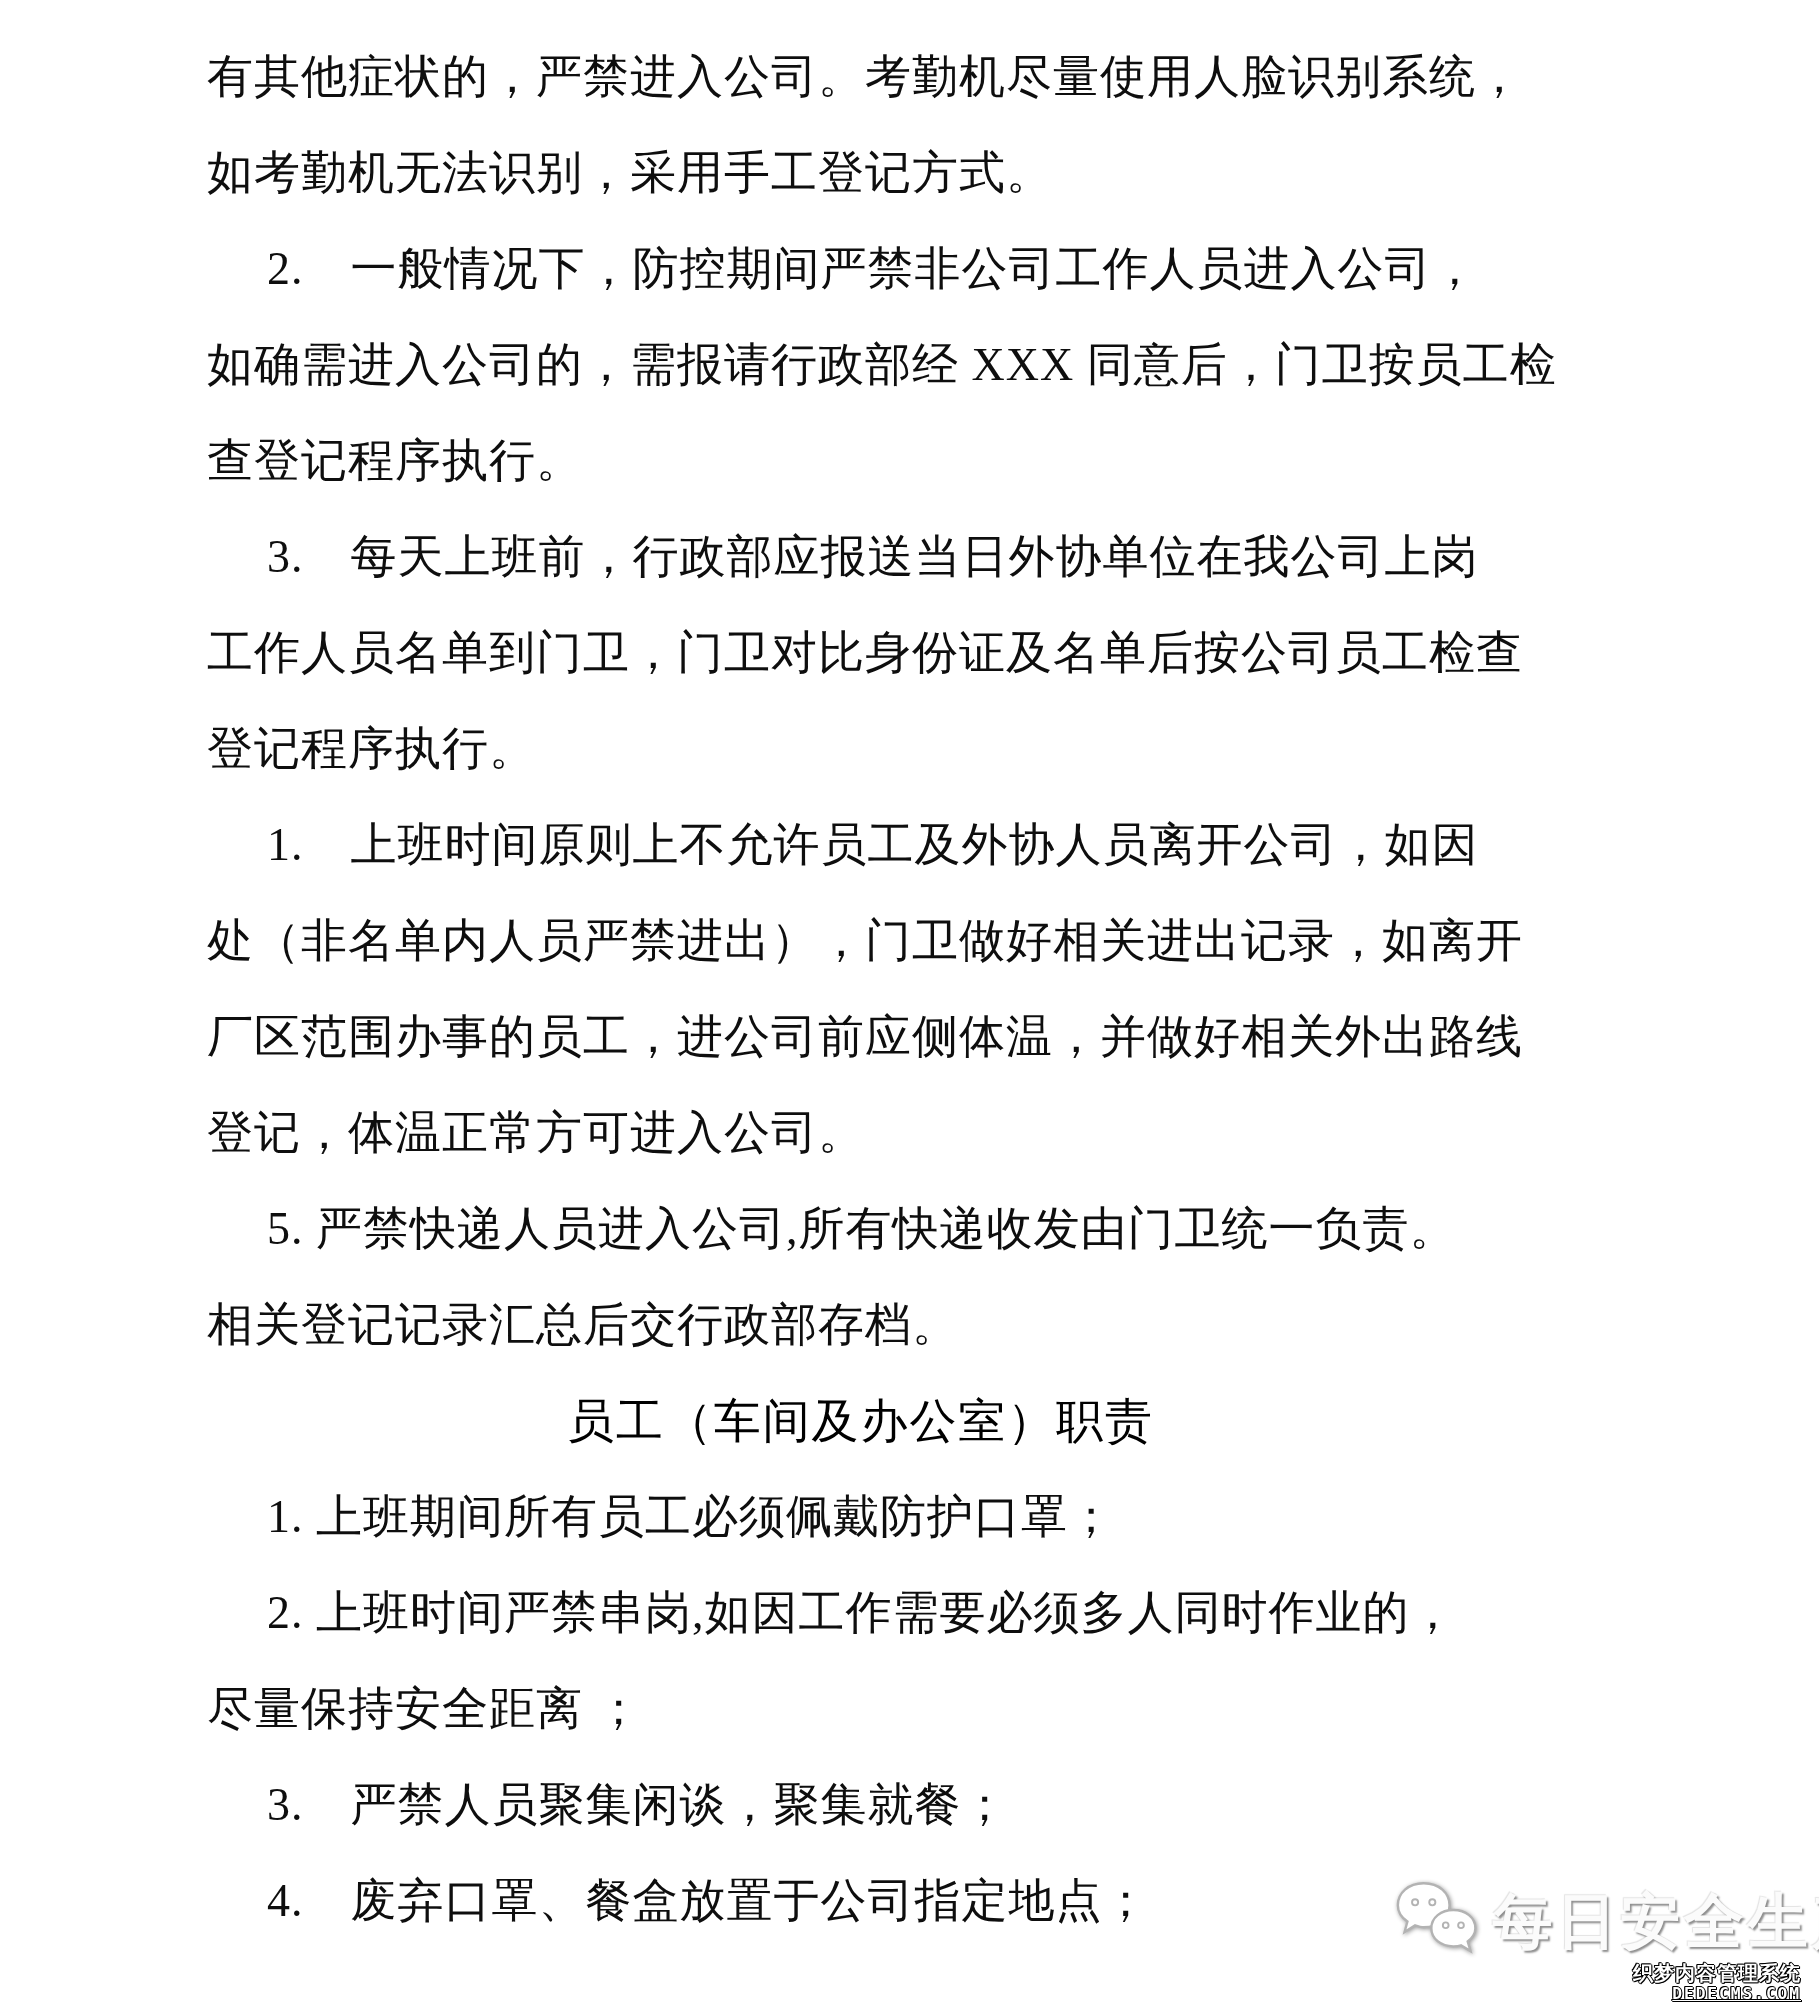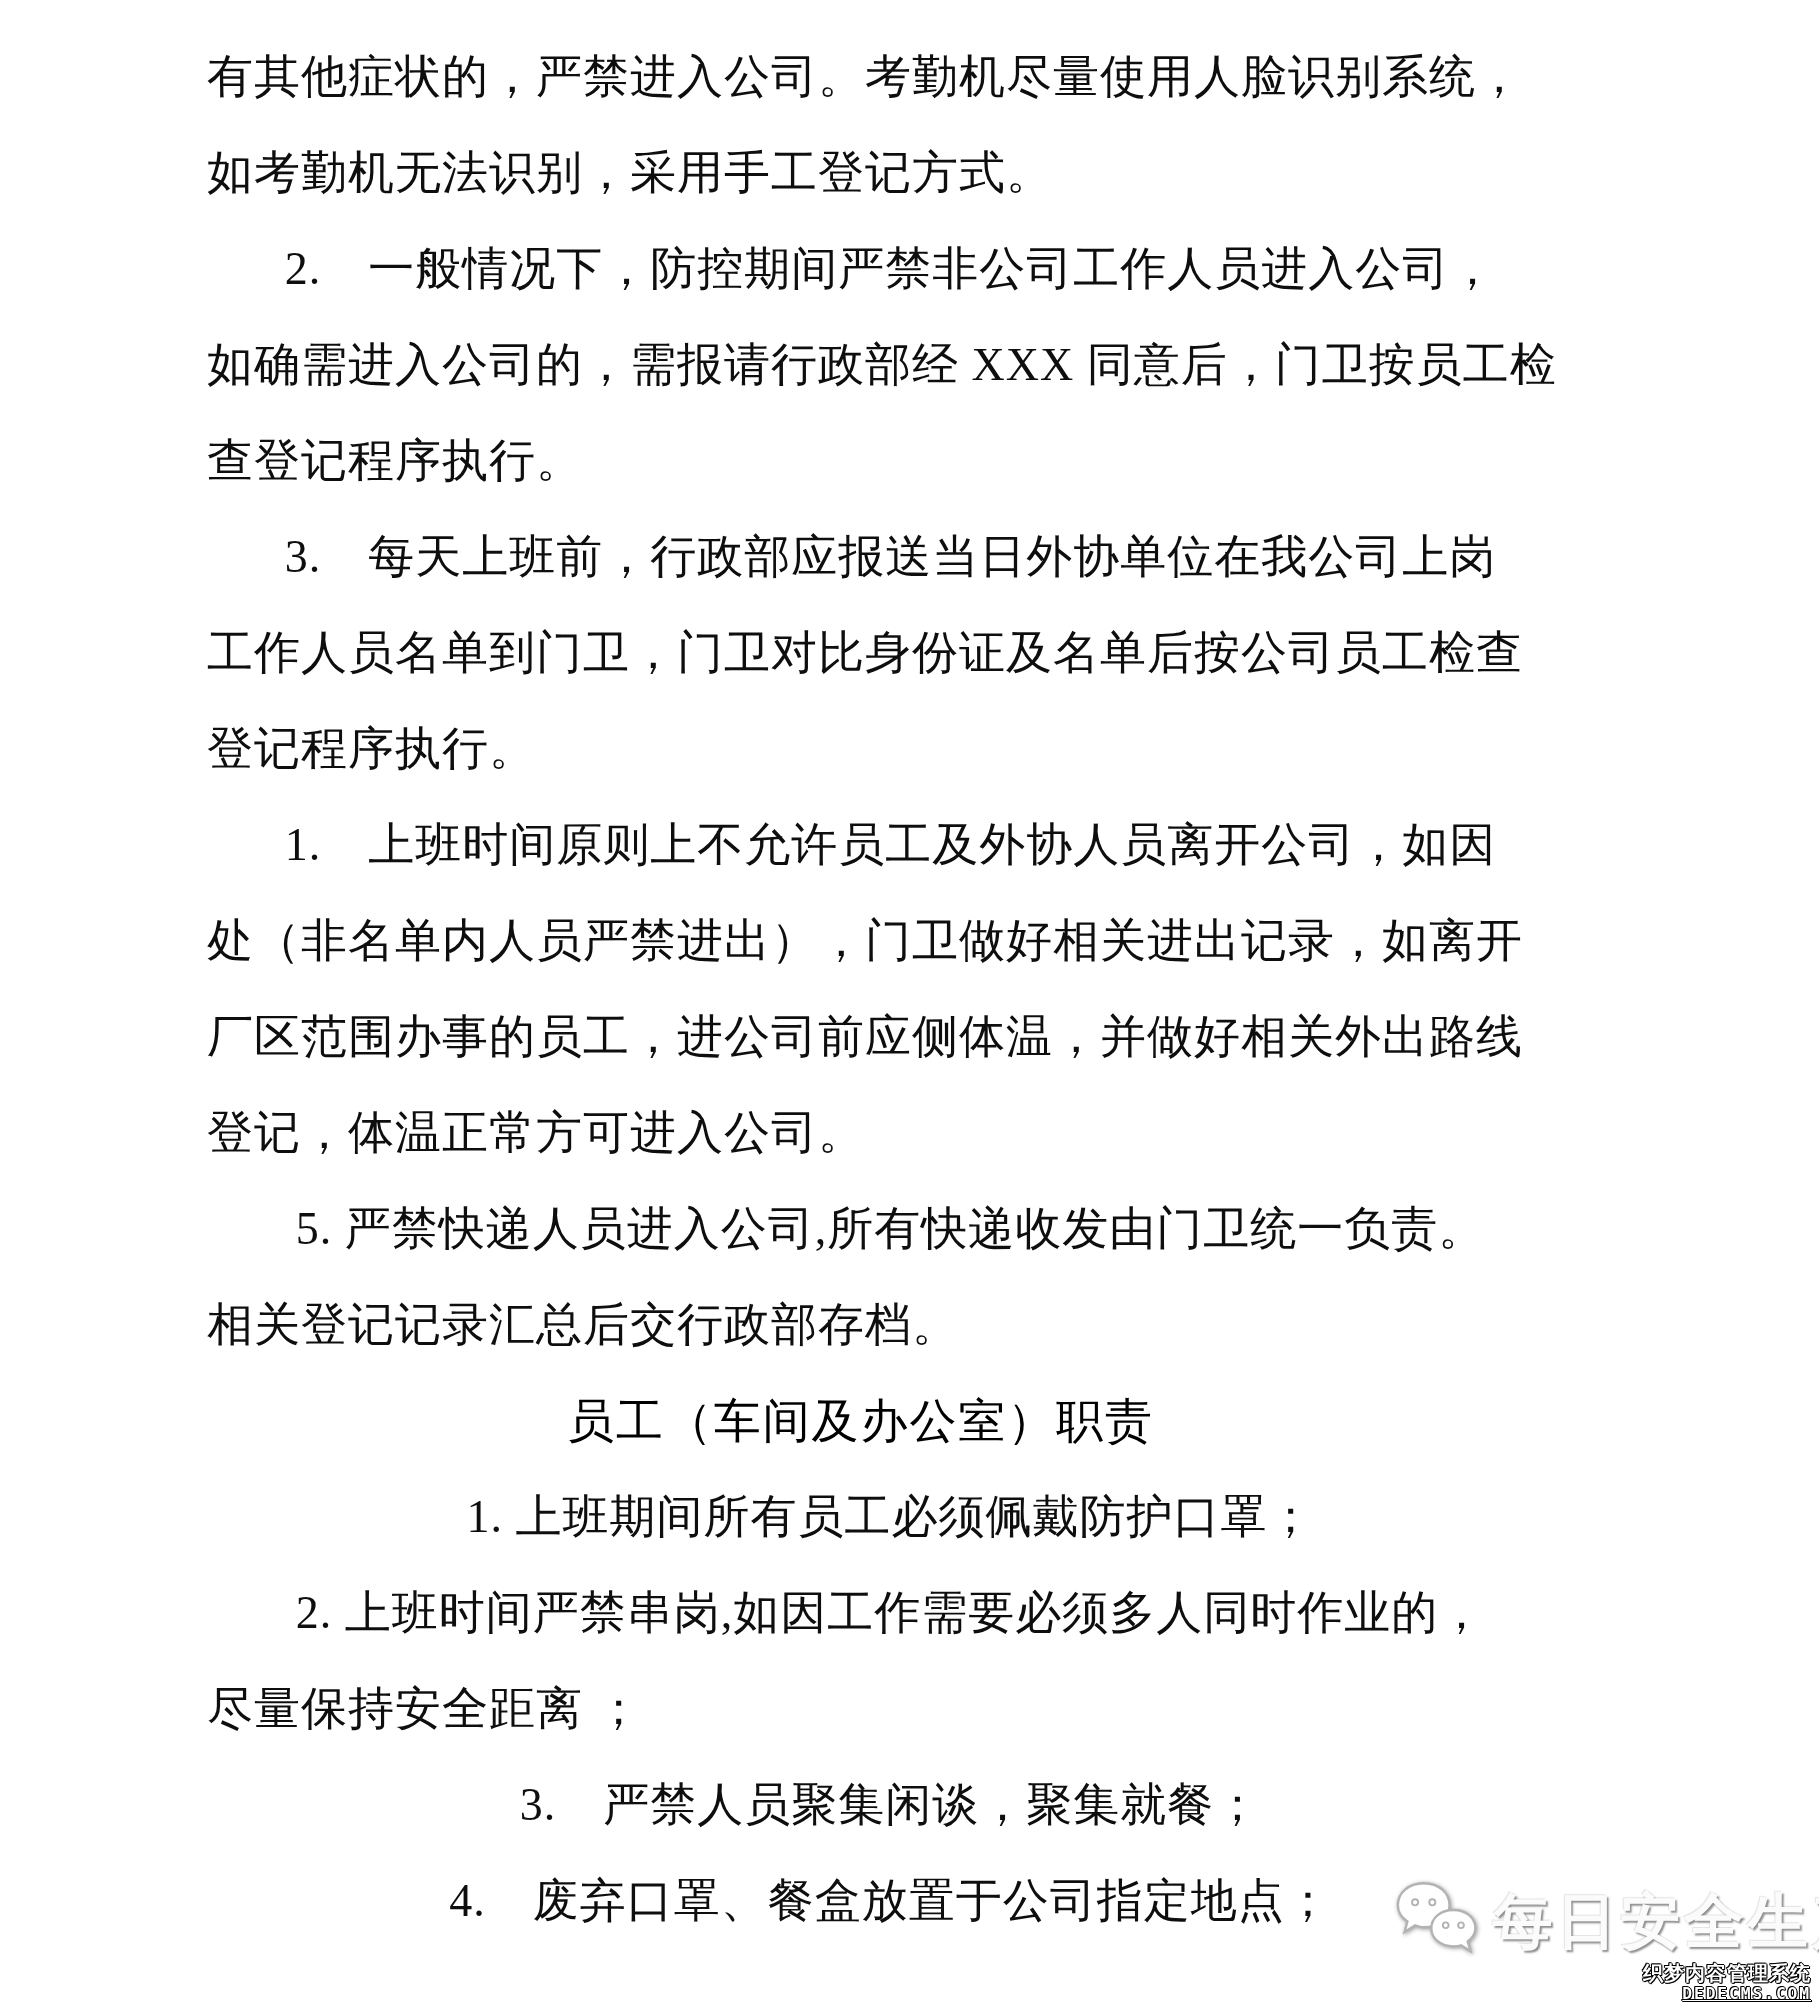--- a/index.html
+++ b/index.html
@@ -17,21 +17,21 @@
     color:#0e0e0e;
   }
   .line {
     height:96px;
     line-height:96px;
     font-size:46px;
     letter-spacing:1px;
     white-space:nowrap;
     color:#0e0e0e;
   }
-  .line.indent { padding-left:60px;text-align:center; }
+  .line.indent { padding-left:60px; }
   .heading-line {
     height:96px;
     line-height:96px;
     font-size:47px;
     font-weight:normal;
     text-align:center;
     letter-spacing:1.9px;
     color:#000000;
   }
   
@@ -48,21 +48,21 @@
     font-weight:bold;
     letter-spacing:3.8px;
     color:#fbfbfb;
     text-shadow:1.9px 1.9px 1.9px #8f8f8f, -1px -1px 1px #e3e3e3;
     white-space:nowrap;
     font-family:"Liberation Sans", sans-serif;
   }
   
   .badge {
     position:absolute;
-    right:9px; top:1962px;
+    right:19px; top:1962px;
     text-align:right;
     line-height:1.15;
     font-family:"Liberation Sans", sans-serif;
   }
   .badge .b1 {
     font-size:20px;
     font-weight:bold;
     color:#ffffff;
     letter-spacing:1px;
     text-shadow:-1px 0 #000, 1px 0 #000, 0 -1px #000, 0 1px #000, 1px 1px #000, -1px -1px #000;

